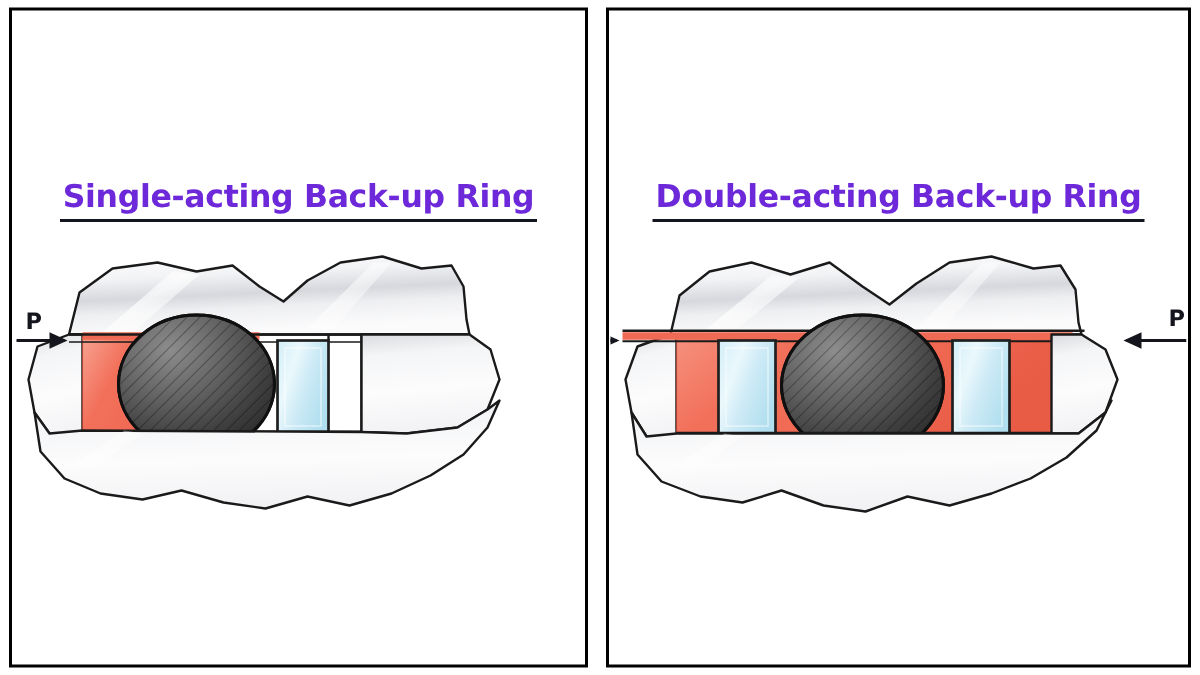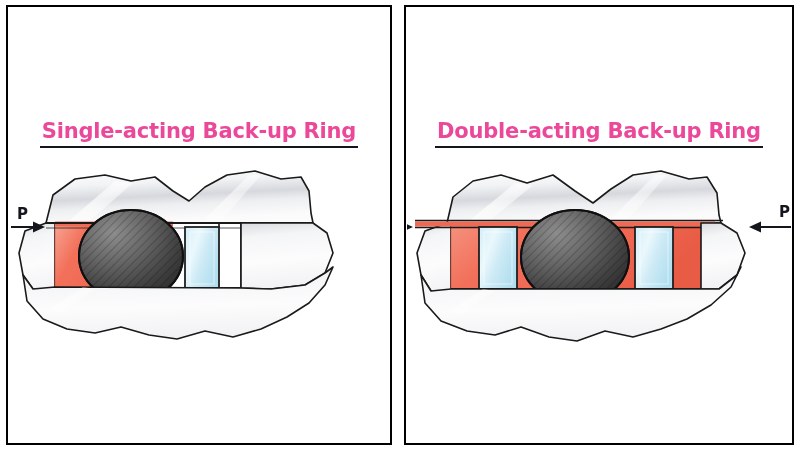--- a/index.html
+++ b/index.html
@@ -44,21 +44,21 @@
   }
   .panel-title {
     position: absolute;
     top: 112px;
     left: 0;
     width: 100%;
     text-align: center;
     font-size: 21px;
     font-weight: 600;
     letter-spacing: -0.2px;
-    color: #ec4899;
+    color: #6d28d9;
     font-family: "DejaVu Sans", sans-serif;
     white-space: nowrap;
   }
   .panel-title .title-text {
     display: inline-block;
     border-bottom: 2px solid #14161f;
     padding: 0 2px 3px 2px;
   }
   .figure {
     position: absolute;

